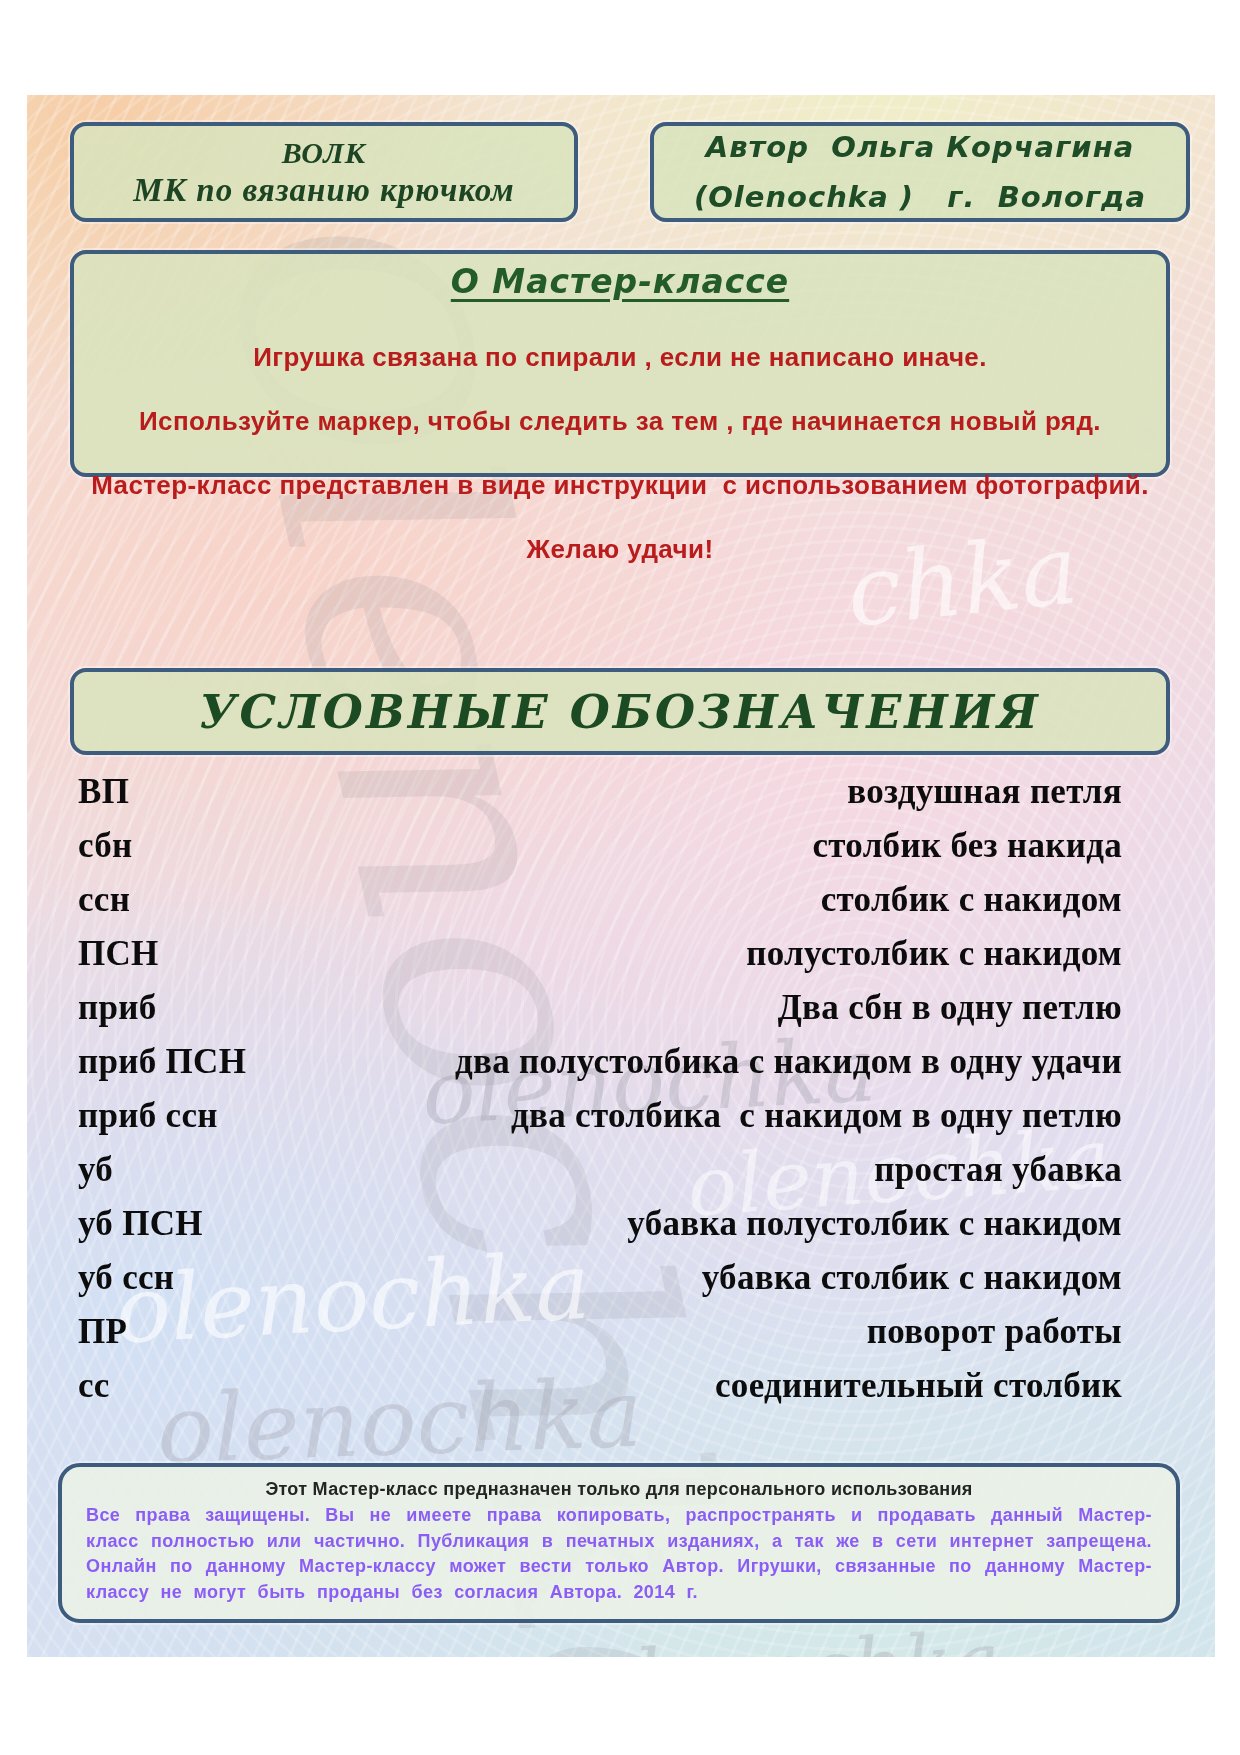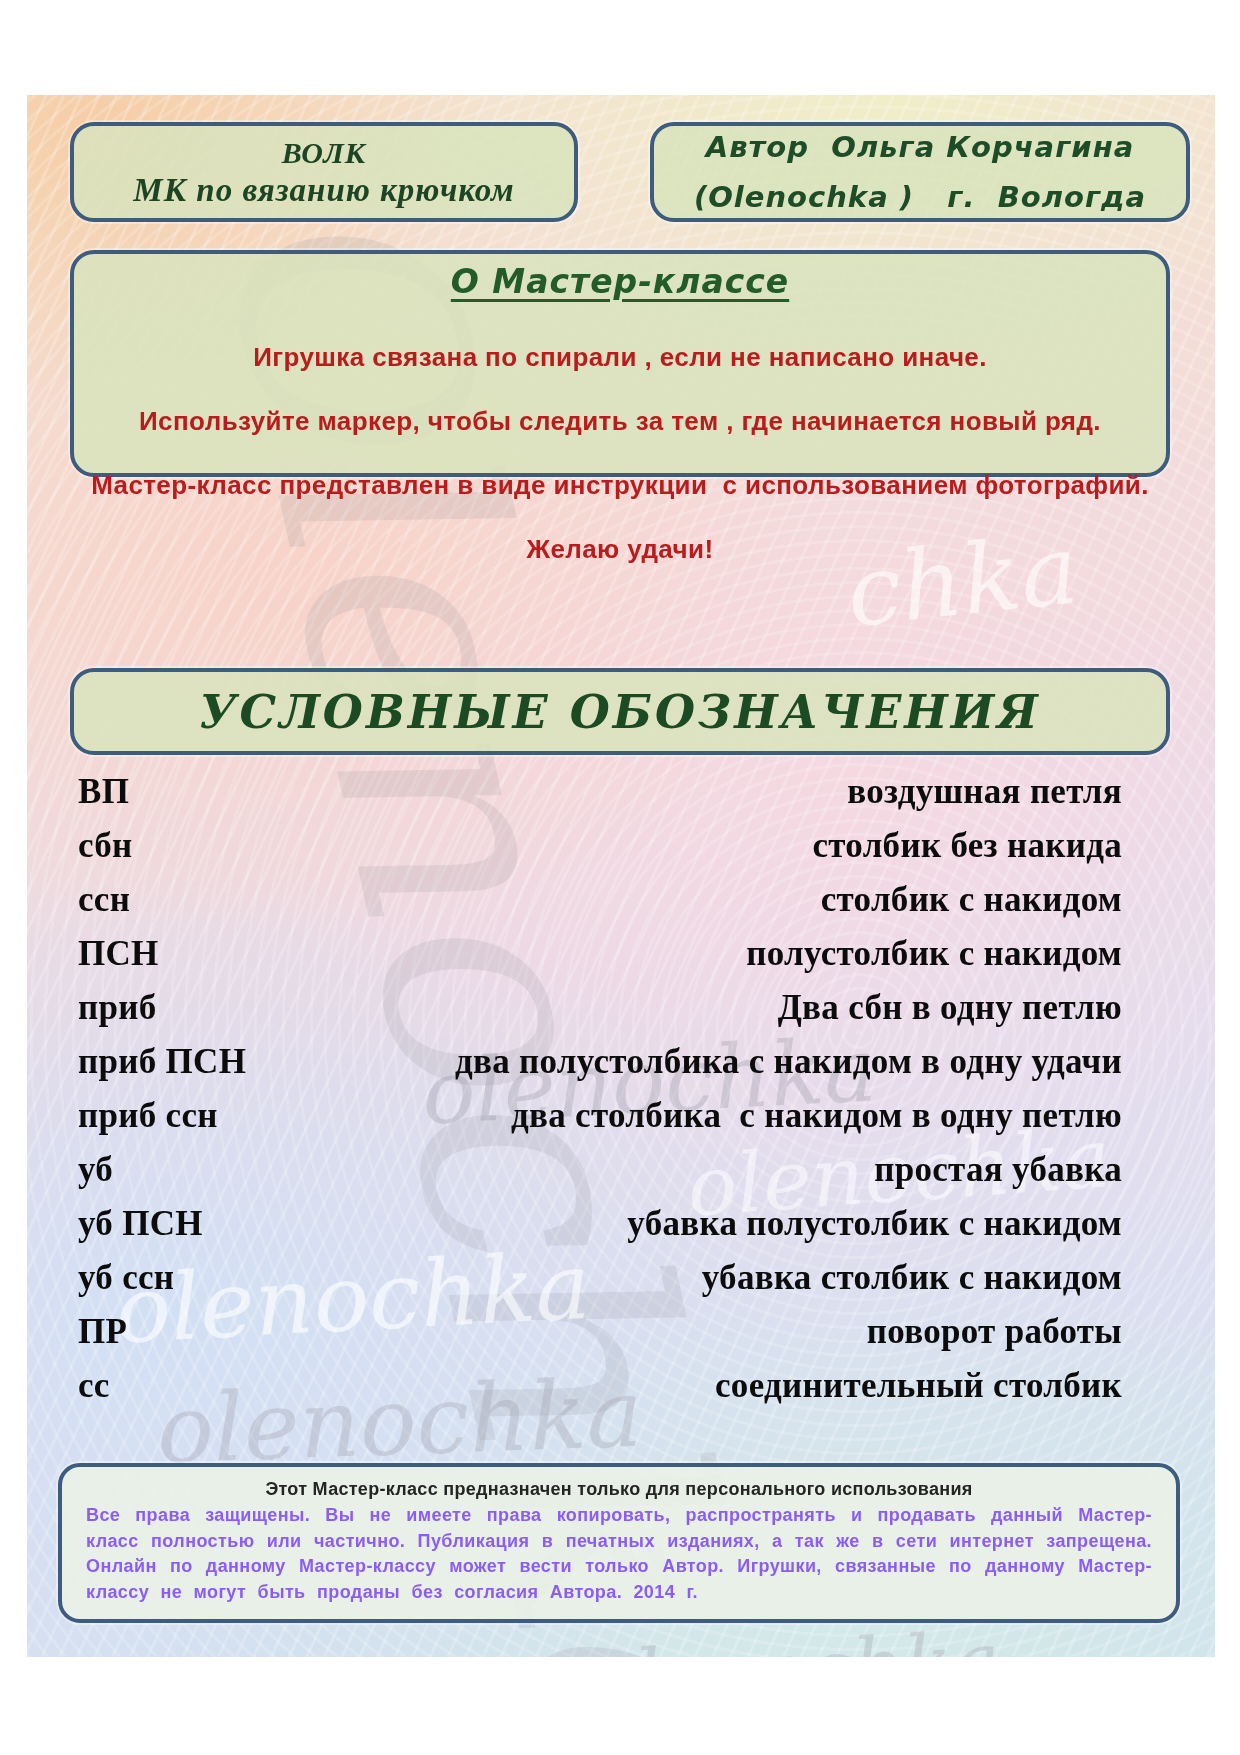--- a/index.html
+++ b/index.html
@@ -24,21 +24,21 @@
       pointer-events:none;}
   .wm-giant{left:470px;top:90px;font-size:300px;transform:rotate(78deg);transform-origin:0 0;
       color:rgba(125,125,135,.14);}
   .wm1{left:395px;top:935px;font-size:88px;color:rgba(145,145,158,.30);transform:rotate(-3deg);}
   .wm2{left:88px;top:1150px;font-size:92px;color:rgba(255,255,255,.62);transform:rotate(-3deg);}
   .wm3{left:130px;top:1272px;font-size:94px;color:rgba(160,160,172,.34);transform:rotate(-2deg);}
   .wm4{left:660px;top:1030px;font-size:82px;color:rgba(255,255,255,.5);transform:rotate(-4deg);}
   .wm5{left:820px;top:430px;font-size:96px;color:rgba(255,255,255,.6);transform:rotate(-6deg);}
   .wm6{left:560px;top:1530px;font-size:80px;color:rgba(150,150,162,.28);transform:rotate(-3deg);}
   
-  .frame{position:absolute;box-sizing:border-box;border:4px solid #3e5c7e;border-radius:24px;
+  .frame{position:absolute;box-sizing:border-box;border:4px solid #3e5c7e;border-radius:16px;
          background:rgba(217,227,189,.86);box-shadow:0 0 0 2px rgba(255,255,255,.35);}
   .box-wolf{left:70px;top:122px;width:508px;height:100px;display:flex;flex-direction:column;
             align-items:center;justify-content:center;gap:2px;}
   .box-wolf .l1{font:bold italic 30px "Liberation Serif",serif;color:#1d4423;letter-spacing:1px;}
   .box-wolf .l2{font:bold italic 33px "Liberation Serif",serif;color:#1d4423;letter-spacing:1px;}
   .box-author{left:650px;top:122px;width:540px;height:100px;display:flex;flex-direction:column;
             align-items:center;justify-content:center;gap:16px;}
   .box-author div{font:bold italic 29px "DejaVu Sans",sans-serif;color:#1d4c26;
             letter-spacing:1px;white-space:pre;}
   .box-about{left:70px;top:250px;width:1100px;height:227px;text-align:center;padding-top:8px;}

